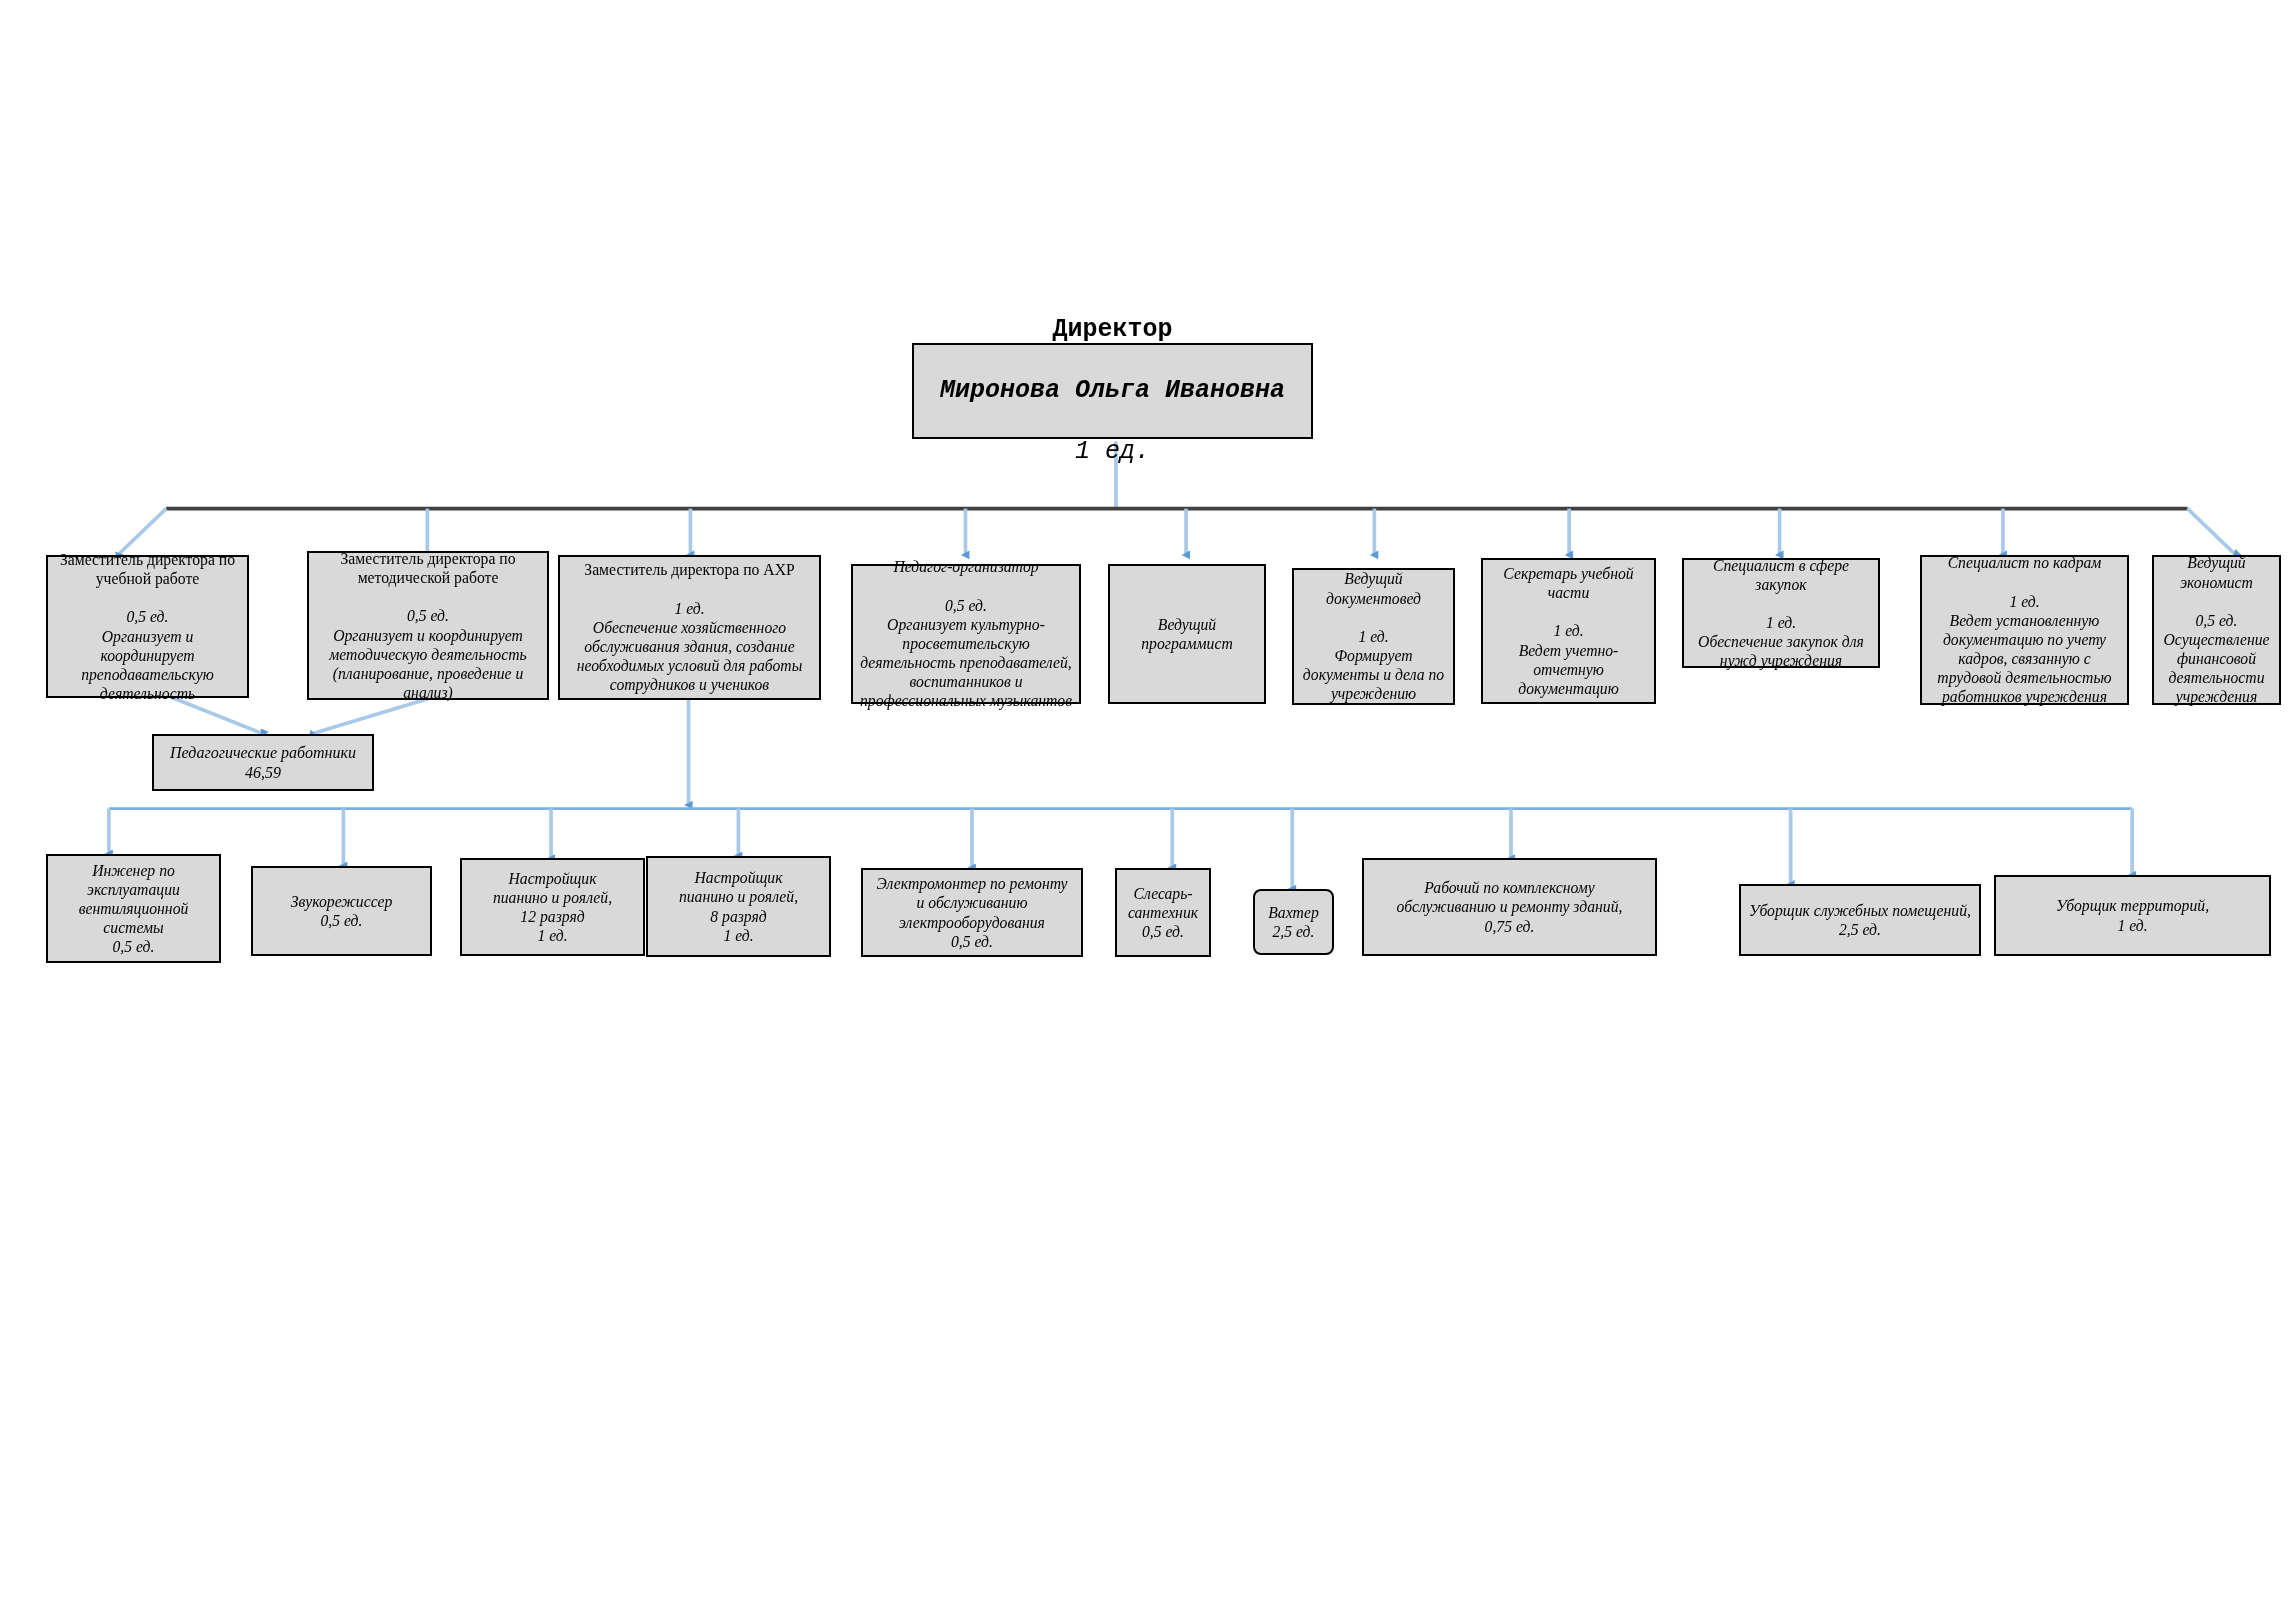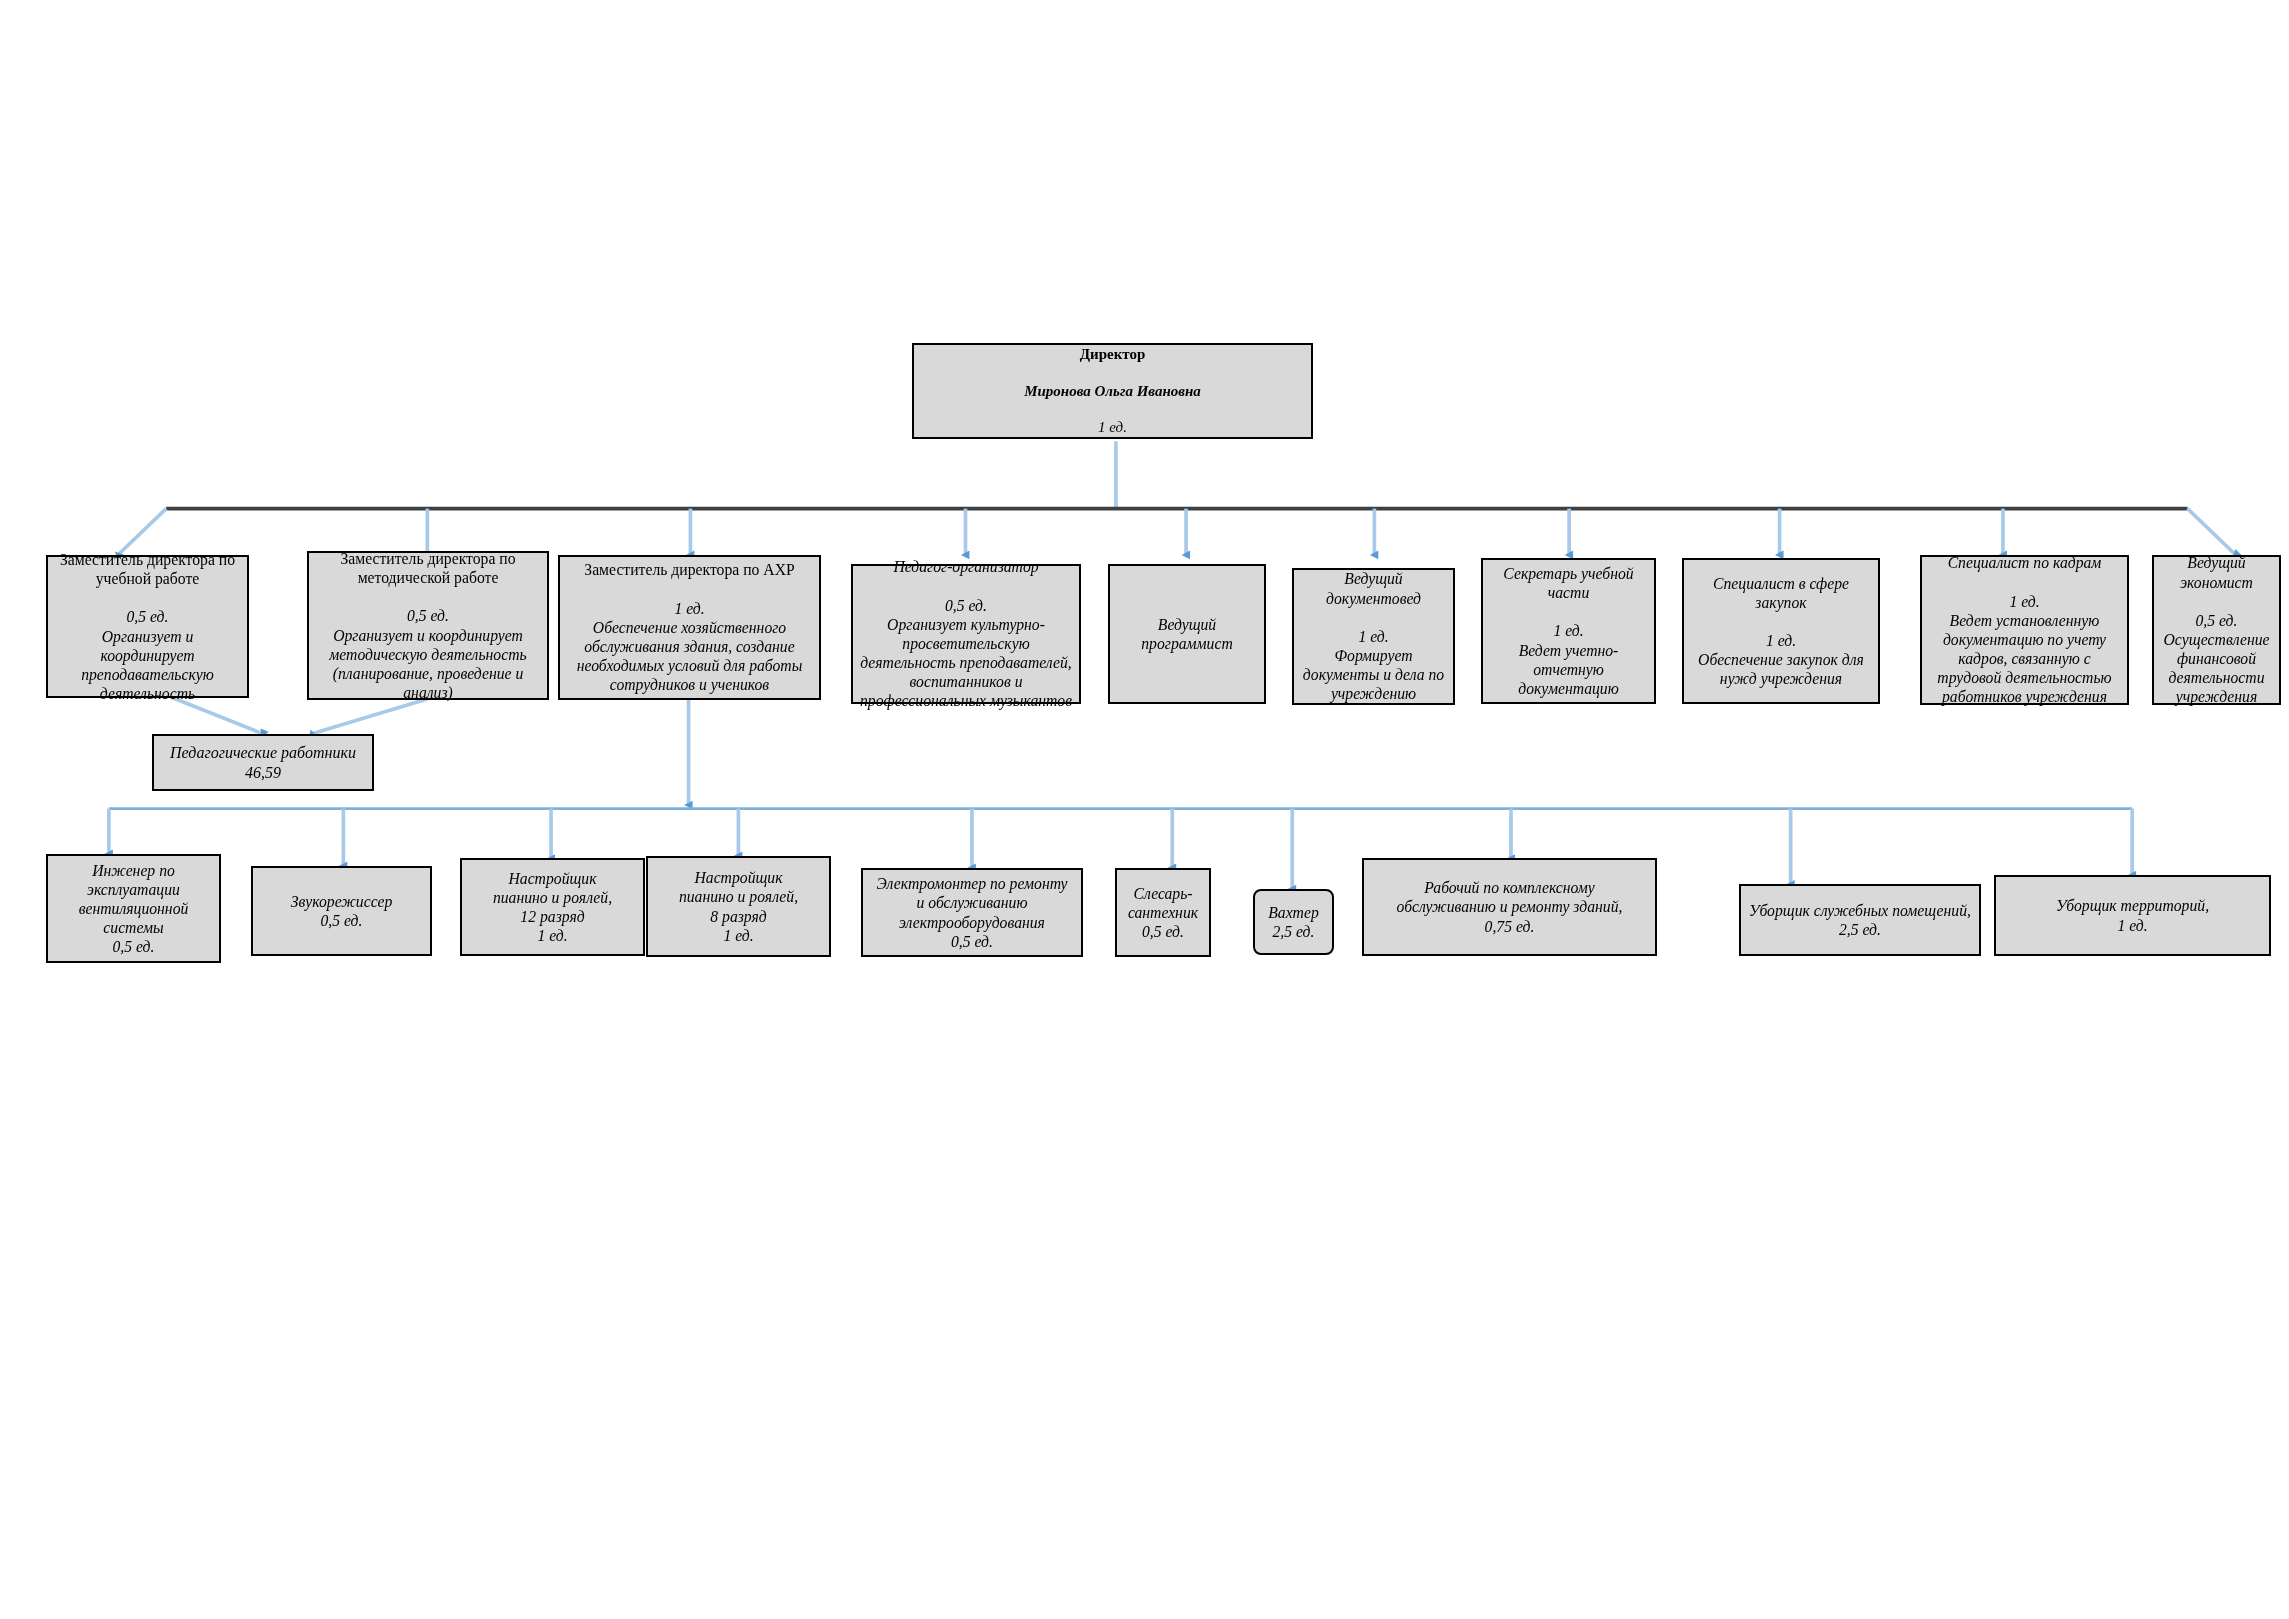--- a/index.html
+++ b/index.html
@@ -26,21 +26,22 @@
     text-align: center;
     color: #000000;
     line-height: 1.22;
     padding: 3.7px 5.5px;
   }
   .node .txt {
     width: 100%;
     white-space: pre-line;
   }
   .root {
-    font-size: 15px;
+    font-size: 25px;
+    font-family: Liberation Mono, monospace;
   }
   .root .title {
     font-weight: bold;
     display: block;
   }
   .root .person {
     font-weight: bold;
     font-style: italic;
     display: block;
   }
@@ -203,21 +204,21 @@
     <div class="txt">
       <span class="head it">Секретарь учебной
 части</span>
       <span class="rest">1 ед.
 Ведет учетно-
 отчетную
 документацию</span>
     </div>
   </div>
 
-  <div class="node lvl2" style="left:1682px; top:558px; width:198px; height:146px;">
+  <div class="node lvl2" style="left:1682px; top:558px; width:198px; height:110px;">
     <div class="txt">
       <span class="head it">Специалист в сфере
 закупок</span>
       <span class="rest">1 ед.
 Обеспечение закупок для
 нужд учреждения</span>
     </div>
   </div>
 
   <div class="node lvl2" style="left:1920px; top:555px; width:209px; height:150px;">

